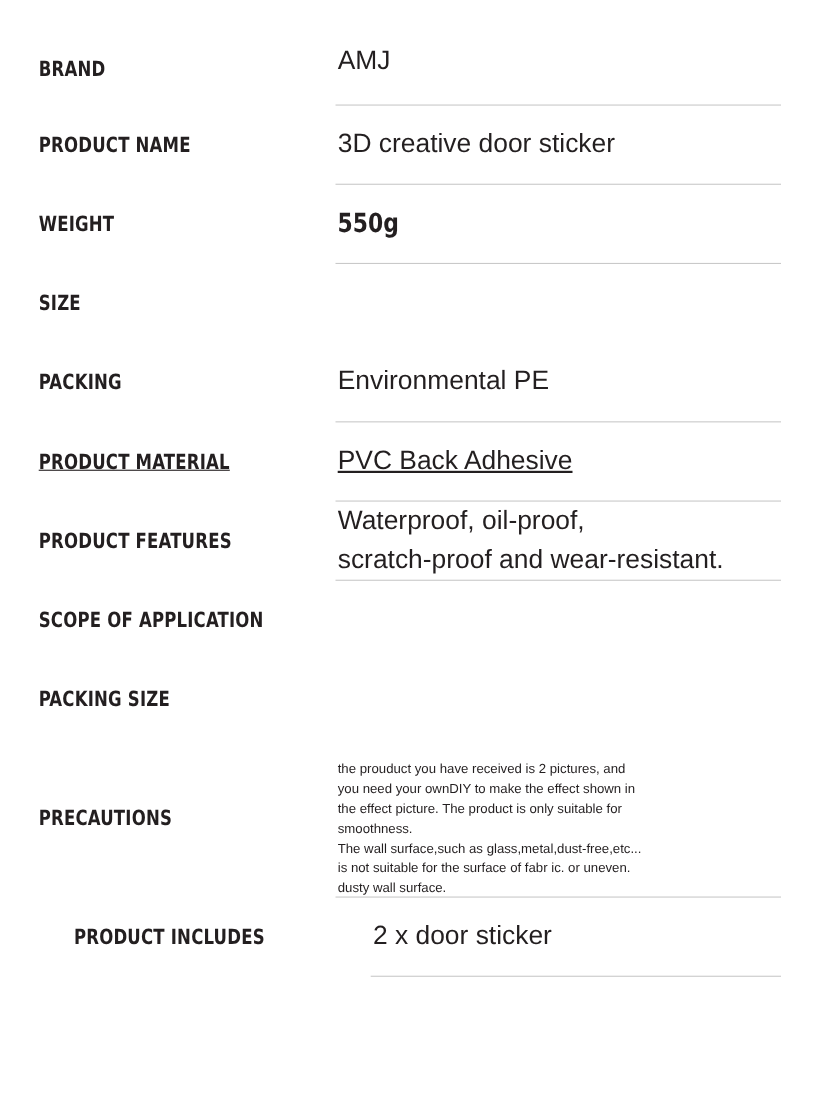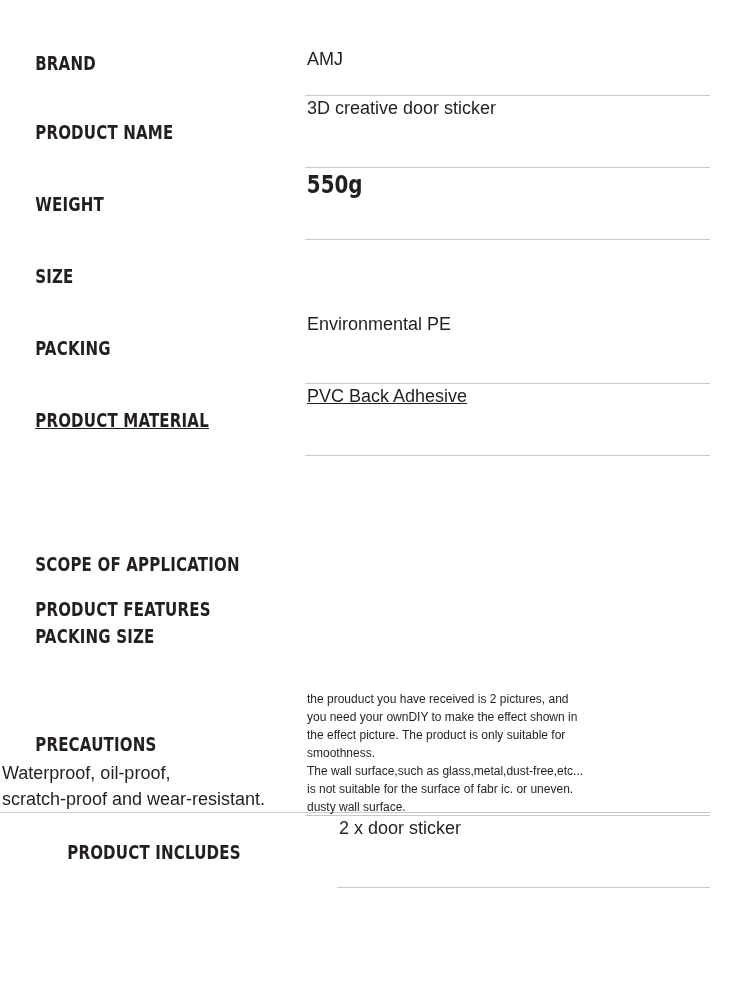--- a/index.html
+++ b/index.html
@@ -49,28 +49,28 @@
     box-sizing: border-box;
     padding-right: 40px;
     display: flex;
     align-items: center;
   }
   .spec-value-inner {
     width: 100%;
     box-sizing: border-box;
     border-bottom: 1px solid #c9c9c9;
     display: flex;
-    align-items: flex-start;
+    align-items: center;
   }
   .spec-row:last-child .spec-value-inner {
     border-bottom: 1px solid #c9c9c9;
   }
   .spec-value {
     font-family: "Liberation Sans", sans-serif;
-    font-size: 18px;
+    font-size: 24px;
     font-weight: 400;
     color: #231f20;
     line-height: 1.42;
     padding: 0 0 0 2px;
     white-space: pre-line;
   }
   .spec-value.bold {
     font-family: "DejaVu Sans Condensed", "Liberation Sans Narrow", "Liberation Sans", sans-serif;
     font-weight: 700;
     font-size: 24px;
@@ -83,21 +83,21 @@
     line-height: 1.5;
   }
 
   
   .r-brand      { height: 96px; }
   .r-name       { height: 72px; }
   .r-weight     { height: 72px; }
   .r-size       { height: 72px; }
   .r-packing    { height: 72px; }
   .r-material   { height: 72px; text-decoration: underline; }
-  .r-features   { height: 72px; flex-direction: column; }
+  .r-features   { height: 72px; }
   .r-scope      { height: 72px; }
   .r-packsize   { height: 72px; }
   .r-precaution { height: 144px; }
   .r-includes   { height: 72px; padding-left: 32px; }
 
   .r-brand .spec-value-inner,
   .r-name .spec-value-inner,
   .r-weight .spec-value-inner,
   .r-size .spec-value-inner,
   .r-packing .spec-value-inner,

